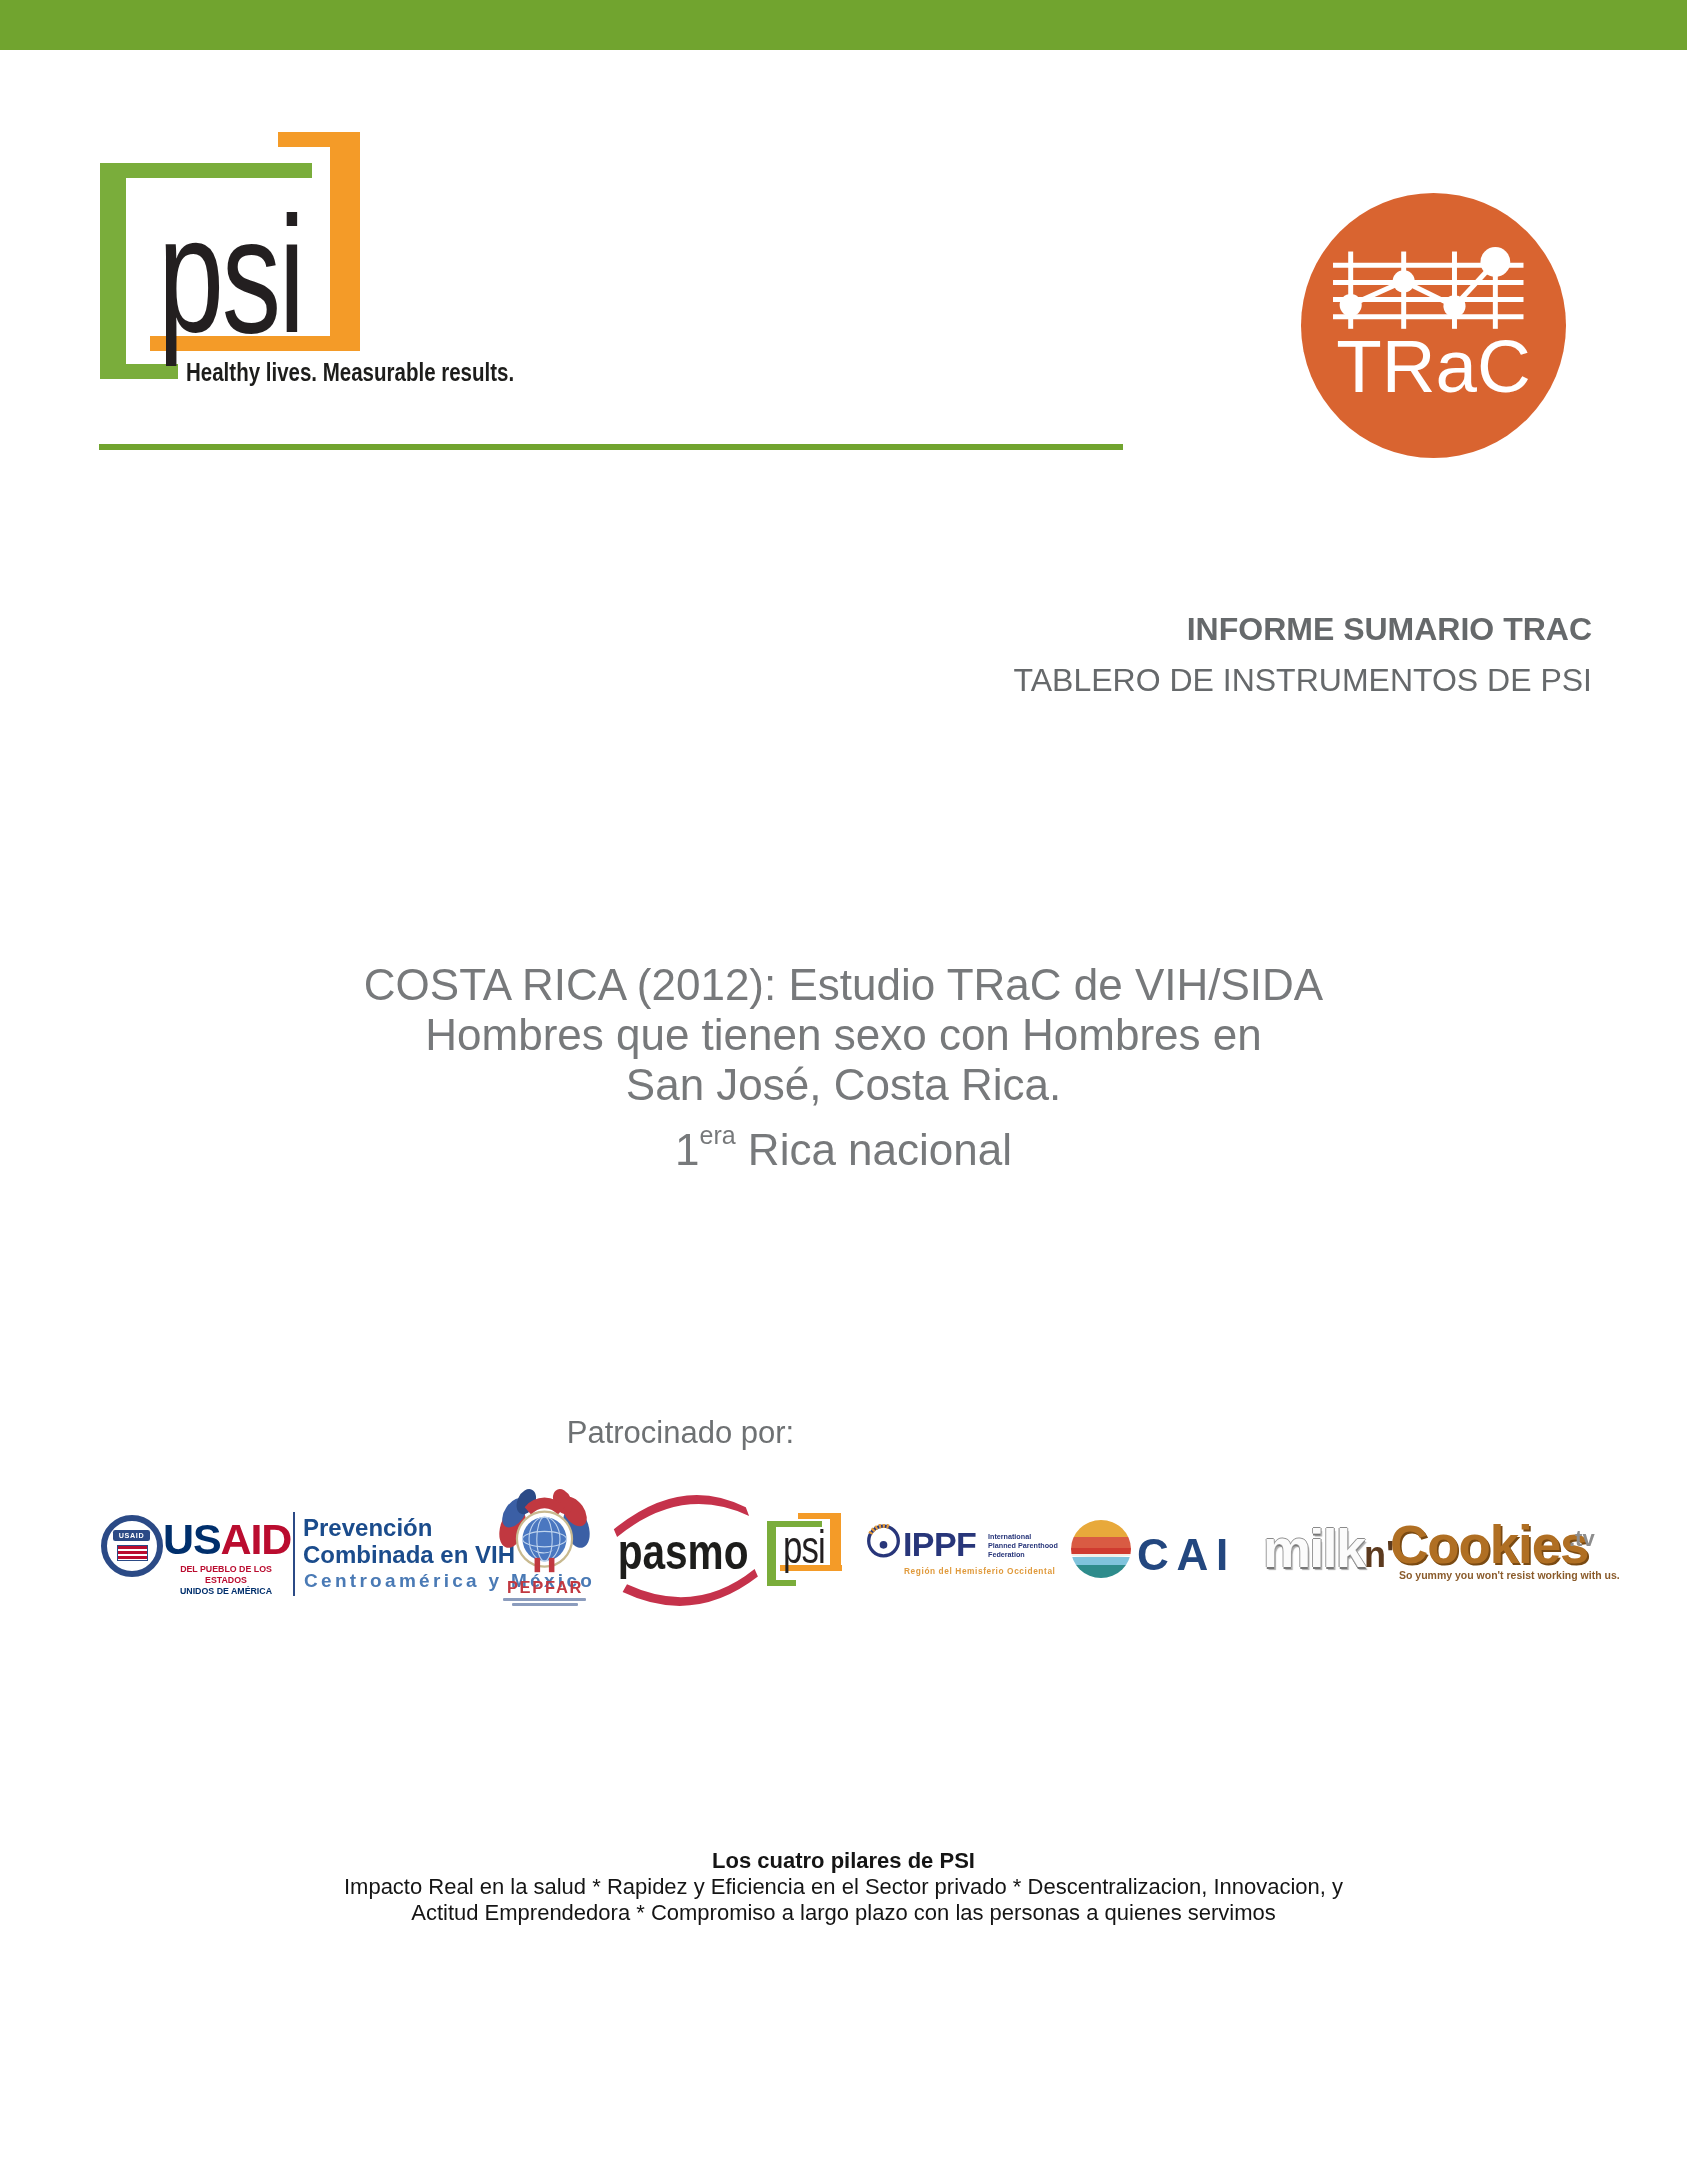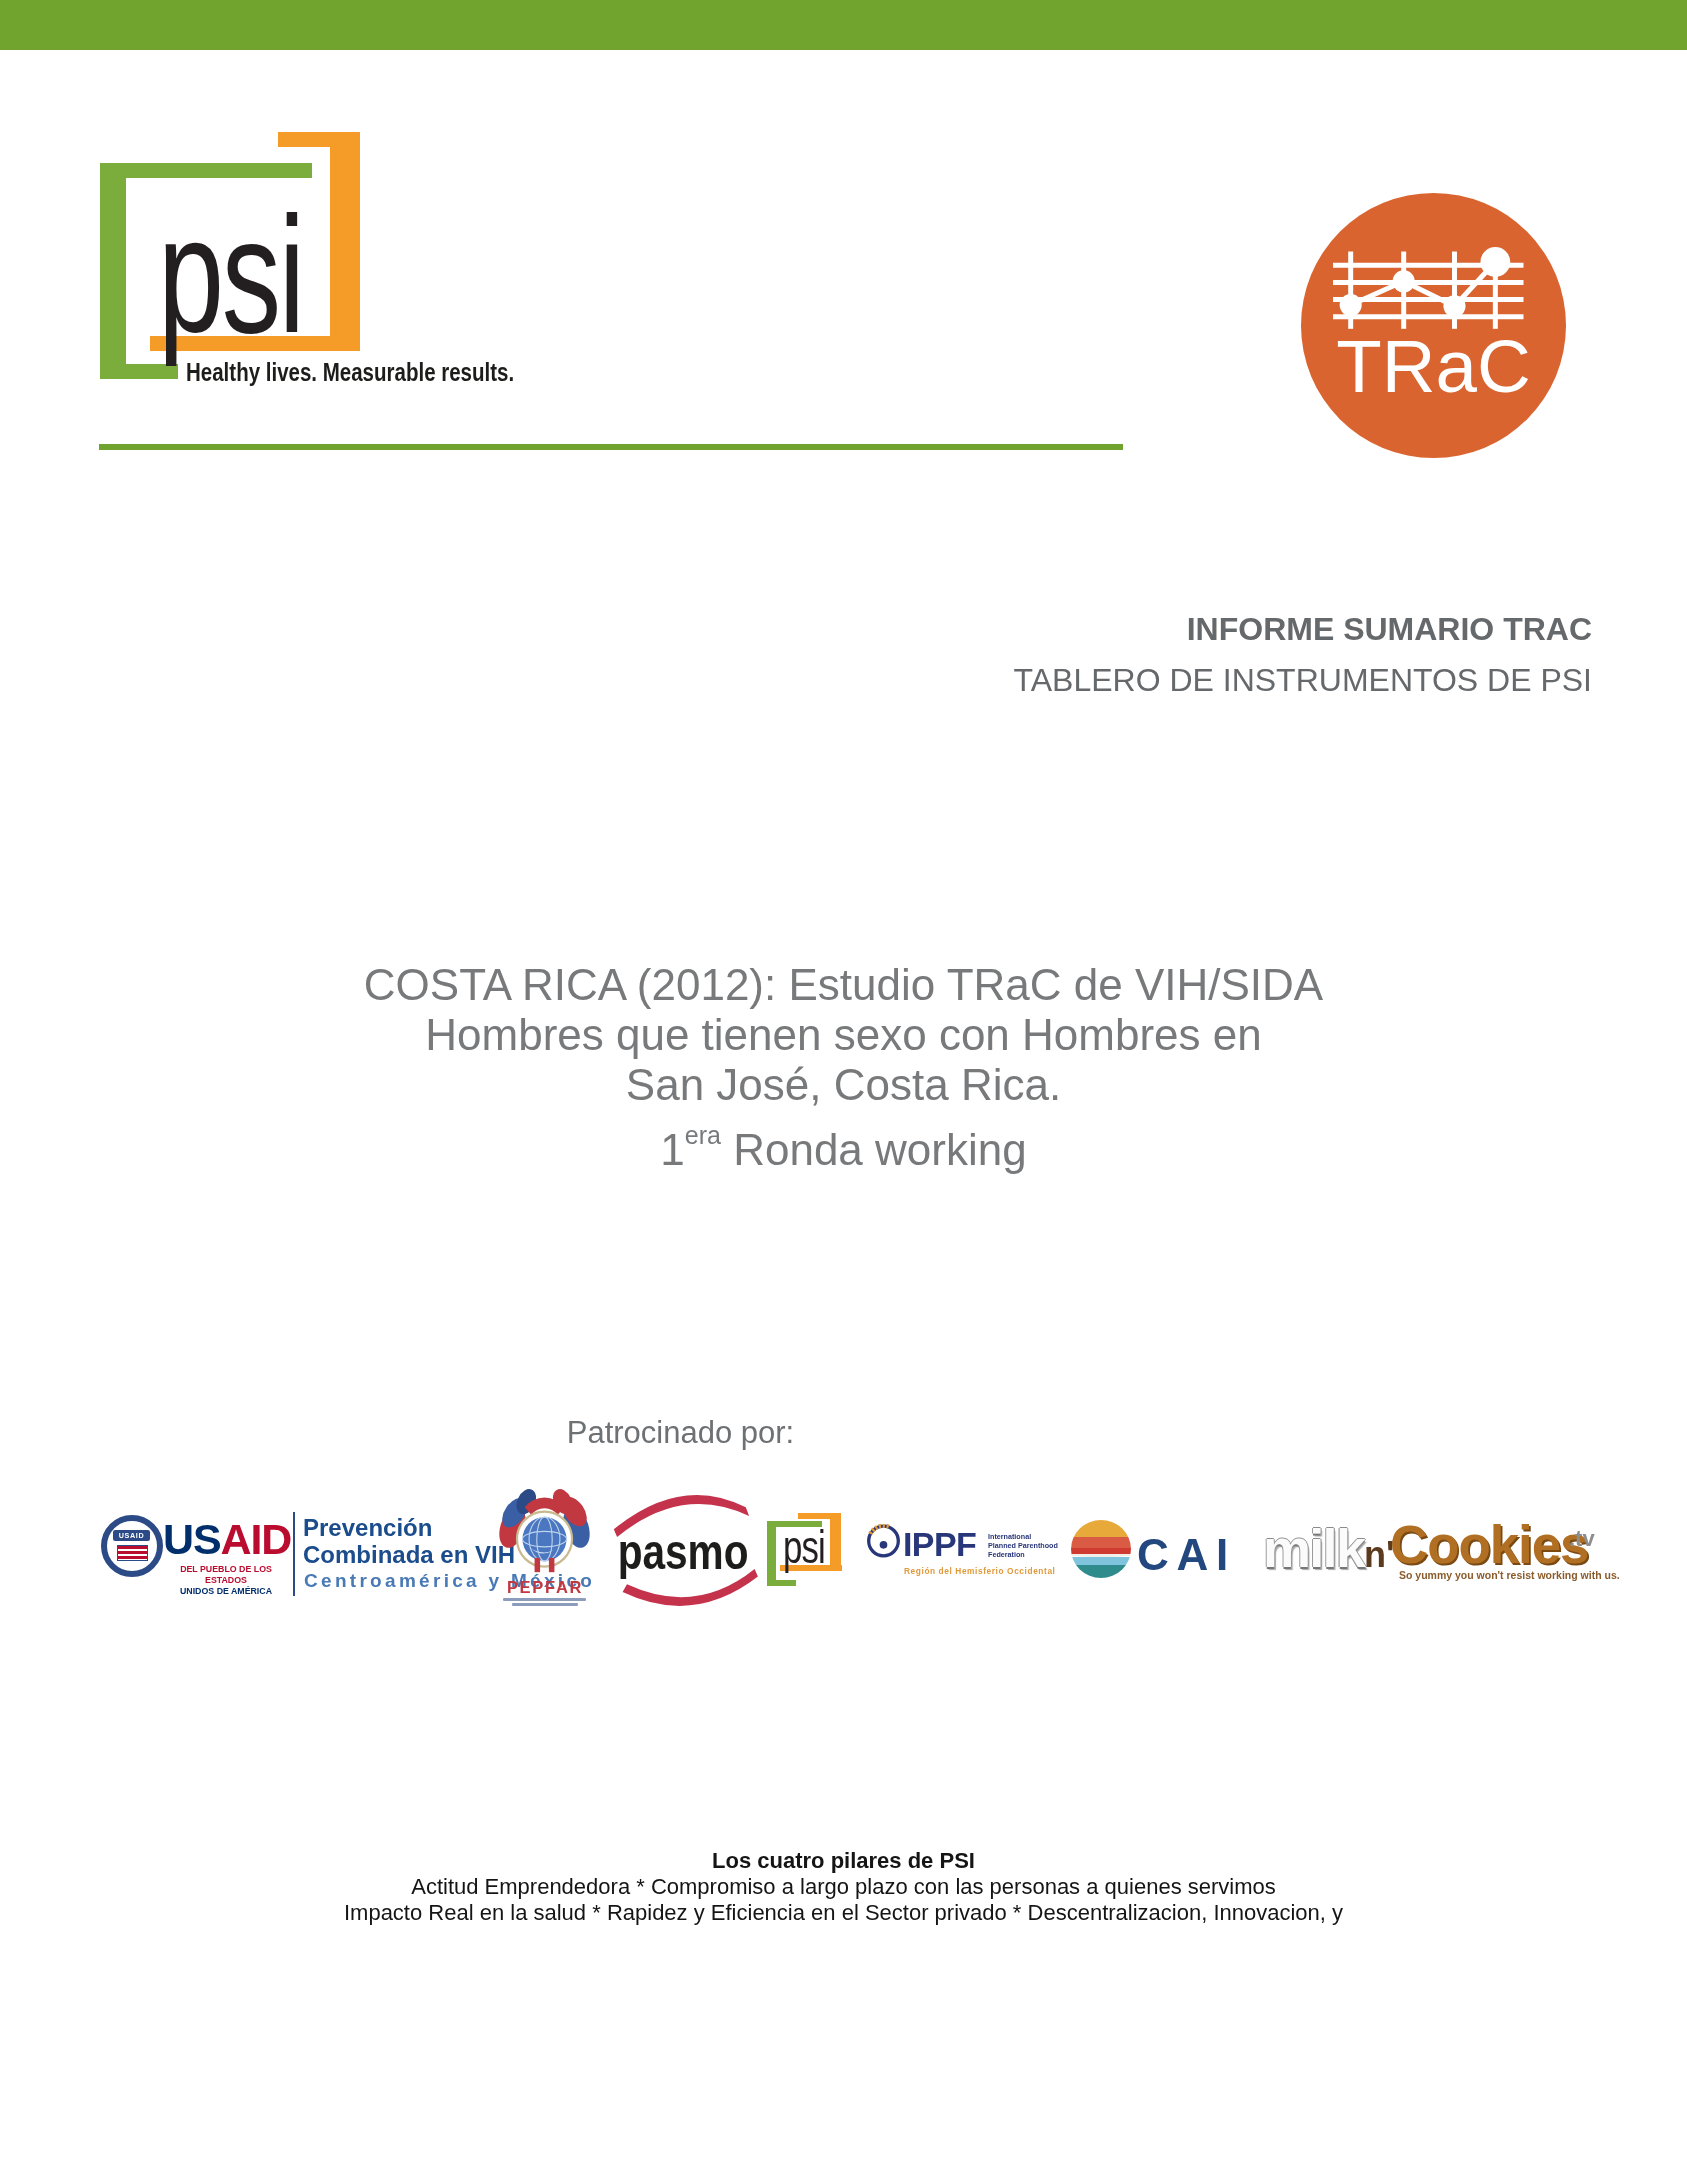--- a/index.html
+++ b/index.html
@@ -139,21 +139,21 @@
 
   <div class="abs doc-heading">
     <div class="b">INFORME SUMARIO TRAC</div>
     <div>TABLERO DE INSTRUMENTOS DE PSI</div>
   </div>
 
   <div class="abs main-title">
     <div>COSTA RICA (2012): Estudio TRaC de VIH/SIDA</div>
     <div>Hombres que tienen sexo con Hombres en</div>
     <div>San José, Costa Rica.</div>
-    <div><span>1</span><sup>era</sup><span> Ronda working</span></div>
+    <div><span>1</span><sup>era</sup><span> Rica nacional</span></div>
   </div>
 
   <div class="abs sponsored-by">Patrocinado por:</div>
 
   <div>
 
     <div>
       <div class="abs seal"></div>
       <div class="abs seal-band">USAID</div>
       <div class="abs seal-stripes"></div>
@@ -245,18 +245,18 @@
       <div class="abs milk-n">n'</div>
       <div class="abs milk-cookies">Cookies</div>
       <div class="abs milk-tv">.tv</div>
       <div class="abs milk-tagline">So yummy you won't resist working with us.</div>
     </div>
 
   </div>
 
   <div class="abs footer">
     <div class="b">Los cuatro pilares de PSI</div>
+    <div>Impacto Real en la salud * Rapidez y Eficiencia en el Sector privado * Descentralizacion, Innovacion, y</div>
     <div>Actitud Emprendedora * Compromiso a largo plazo con las personas a quienes servimos</div>
-    <div>Impacto Real en la salud * Rapidez y Eficiencia en el Sector privado * Descentralizacion, Innovacion, y</div>
   </div>
 
 </div>
 
 
 </body></html>

